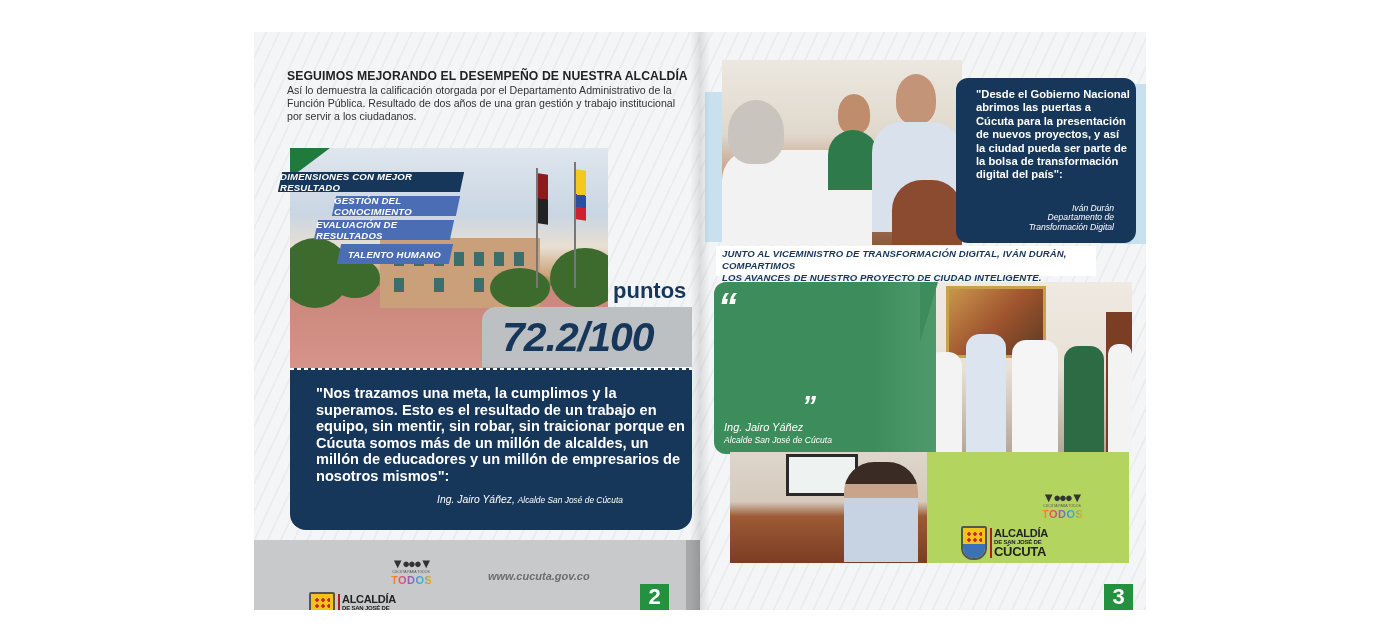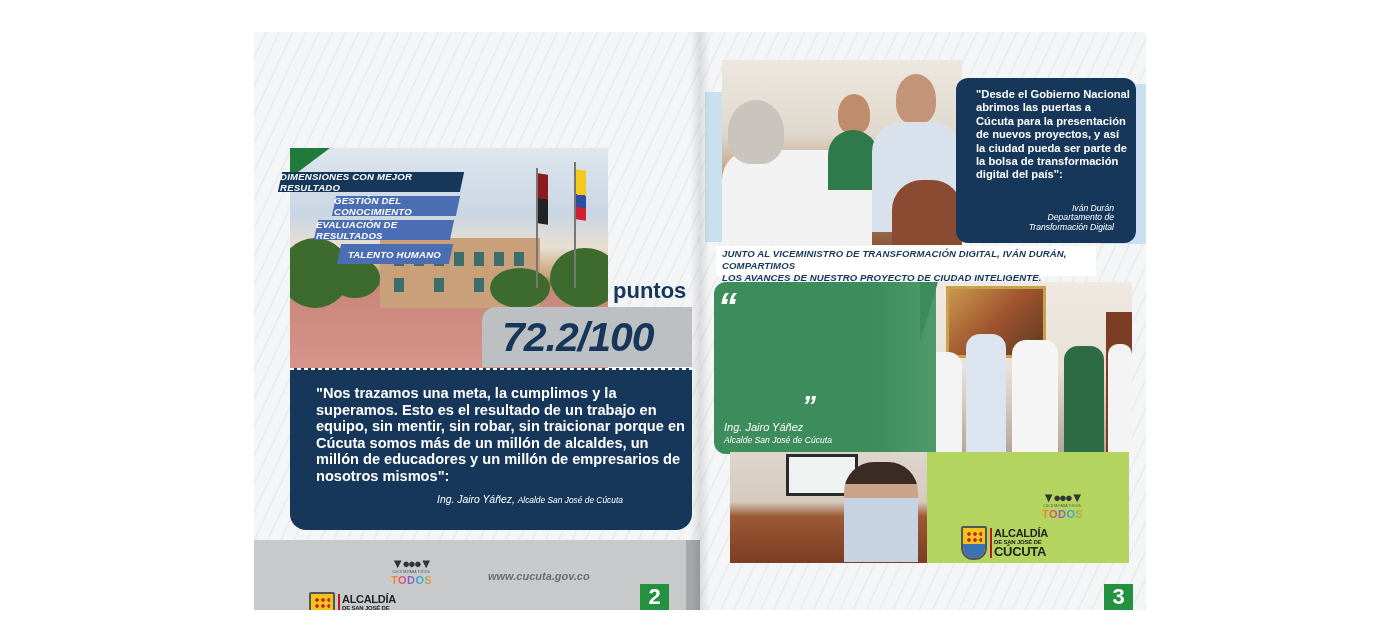--- a/index.html
+++ b/index.html
@@ -100,20 +100,22 @@
     .photo-pres .man { position: absolute; left: 114px; top: 10px; width: 74px; height: 100px; background: linear-gradient(180deg,#3a2c24 0 22%, #c9a48b 22% 36%, #c7d3e3 36%); border-radius: 30px 30px 0 0; }
     .lime-box { position: absolute; left: 227px; top: 420px; width: 202px; height: 111px; background: #b4d460; }
     .pagenum-right { left: 404px; top: 552px; }
   </style>
 </head>
 <body>
 
 <div class="spread">
 
   <div class="page page-left">
+    <div class="headline">SEGUIMOS MEJORANDO EL DESEMPEÑO DE NUESTRA ALCALDÍA</div>
+    <div class="intro">Así lo demuestra la calificación otorgada por el Departamento Administrativo de la Función Pública. Resultado de dos años de una gran gestión y trabajo institucional por servir a los ciudadanos.</div>
 
     <div class="photo-left">
       <div class="building">
         <div class="win" style="left:14px;top:14px"></div>
           <div class="win" style="left:34px;top:14px"></div>
         <div class="win" style="left:54px;top:14px"></div>
           <div class="win" style="left:74px;top:14px"></div>
         <div class="win" style="left:94px;top:14px"></div>
           <div class="win" style="left:114px;top:14px"></div>
         <div class="win" style="left:134px;top:14px"></div>

